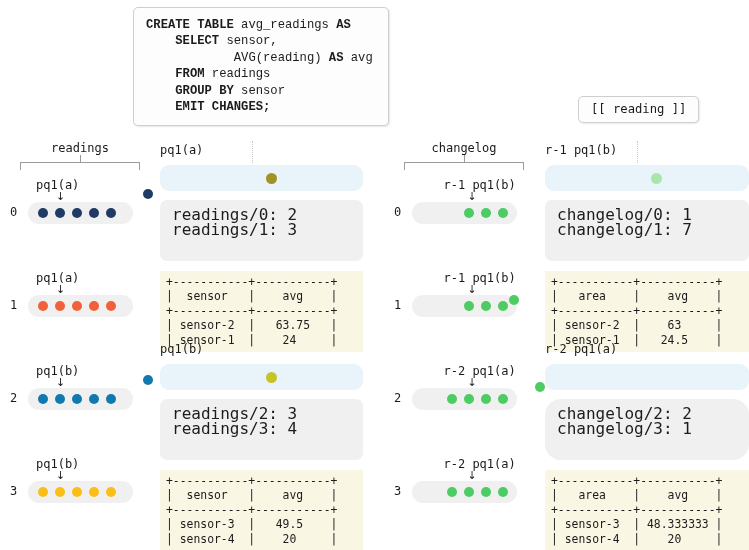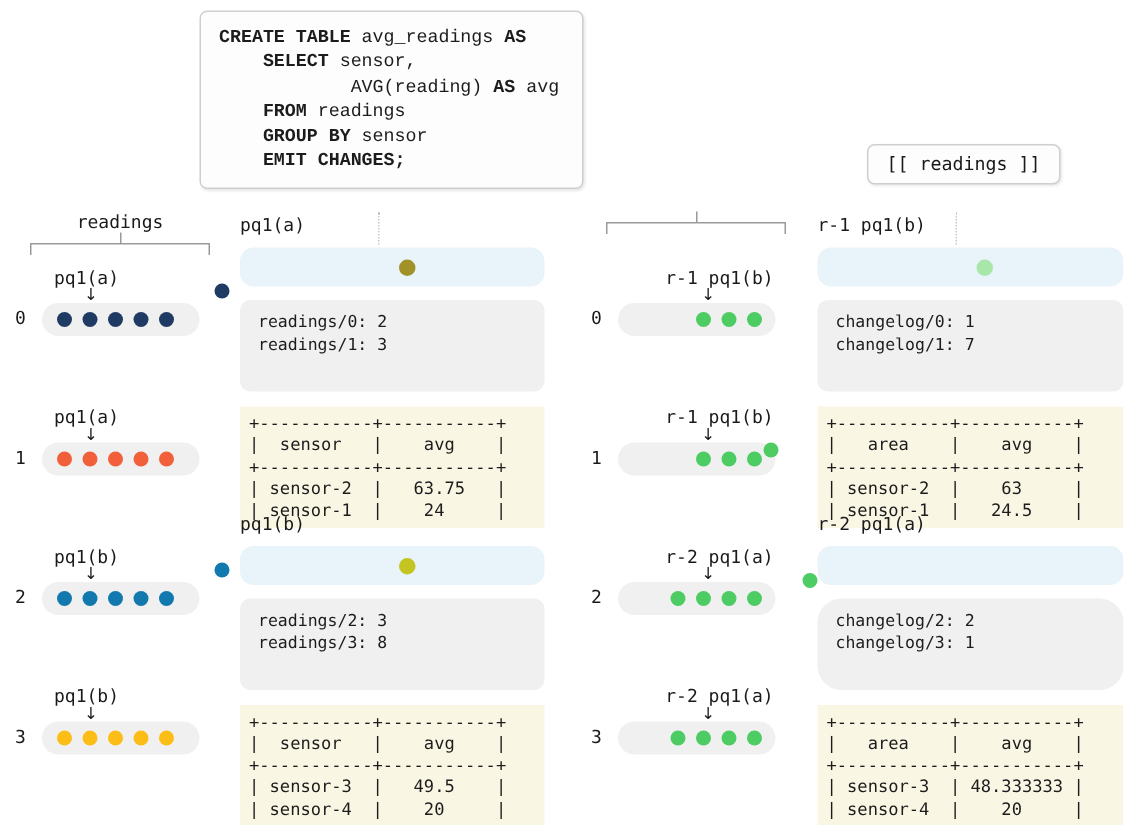--- a/index.html
+++ b/index.html
@@ -75,21 +75,21 @@
   .cpill{
     background:#e8f3fa;
     border-radius:9px;
     height:26px;
     position:relative;
   }
   .offsets{
     background:#f0f0f0;
     border-radius:7px;
     padding:7px 12px 24px 12px;
-    font-size:11px;
+    font-size:16px;
     line-height:15px;
     white-space:pre;
     color:#1c1c1c;
   }
   .asciitable{
     background:#faf6e4;
     padding:4px 6px 5px 6px;
     font-size:11.4px;
     line-height:14.4px;
     white-space:pre;
@@ -99,21 +99,21 @@
   .dotline{
     border-left:1.4px dotted #c9c9c9;
     height:22px;width:0;
   }
 </style>
 </head>
 <body>
 
 <div class="abs sql-box" id="sqlbox"><div class="sql-line"><b>CREATE TABLE </b><span>avg_readings </span><b>AS</b></div><div class="sql-line"><b>    SELECT </b><span>sensor,</span></div><div class="sql-line"><span>            AVG(reading) </span><b>AS </b><span>avg</span></div><div class="sql-line"><b>    FROM </b><span>readings</span></div><div class="sql-line"><b>    GROUP BY </b><span>sensor</span></div><div class="sql-line"><b>    EMIT CHANGES;</b></div></div>
 
-<div class="abs replica-badge">[[ readings ]]</div>
+<div class="abs replica-badge">[[ reading ]]</div>
 
 <div class="abs" style="left:20px;top:141px;width:120px;">
   <div class="grp-title">readings</div>
   <div class="bracket-stem"></div>
   <div class="bracket"></div>
 </div>
 <div class="abs" id="readings-parts" style="left:10px;top:178px;width:140px;">
     <div class="abs" style="left: 0px; top: 0px; width: 150px;">
       <div class="abs ptitle" style="left: 26px; top: 0px;">pq1(a)</div>
       <div class="abs arrow" style="left: 46px; top: 14px;">↓</div>
@@ -178,30 +178,31 @@
 +-----------+-----------+
 | sensor-2  |   63.75   |
 | sensor-1  |    24     |</div>
     </div>
     <div class="abs" style="left: 0px; top: 199px; width: 203px;">
       <div class="chead">pq1(b)</div>
       <div class="cpill" style="margin-top: 8px; width: 203px;">
         <div class="dot" style="width: 11px; height: 11px; background: rgb(197, 197, 33); left: 105.56px; top: 8px;"></div>
       </div>
       <div class="offsets" style="margin-top: 9px; width: 179px;">readings/2: 3
-readings/3: 8</div>
+readings/3: 4</div>
       <div class="asciitable" style="margin-top: 10px; width: 191px; overflow: hidden;">+-----------+-----------+
 |  sensor   |    avg    |
 +-----------+-----------+
 | sensor-3  |   49.5    |
 | sensor-4  |    20     |</div>
     </div>
   </div>
 
 <div class="abs" style="left:404px;top:141px;width:120px;">
+  <div class="grp-title">changelog</div>
   <div class="bracket-stem"></div>
   <div class="bracket"></div>
 </div>
 <div class="abs" id="changelog-parts" style="left:394px;top:178px;width:140px;">
     <div class="abs" style="left: 0px; top: 0px; width: 150px;">
       <div class="abs ptitle" style="left: 49.5px; top: 0px;">r-1 pq1(b)</div>
       <div class="abs arrow" style="left: 73.5px; top: 14px;">↓</div>
       <div class="abs rowlabel" style="left: 0px; top: 27px;">0</div>
       <div class="abs pill" style="left: 18px; top: 24px; width: 105px;">
         <div class="dot" style="width: 10px; height: 10px; background: rgb(76, 204, 98); left: 52px; top: 6px;"></div>

